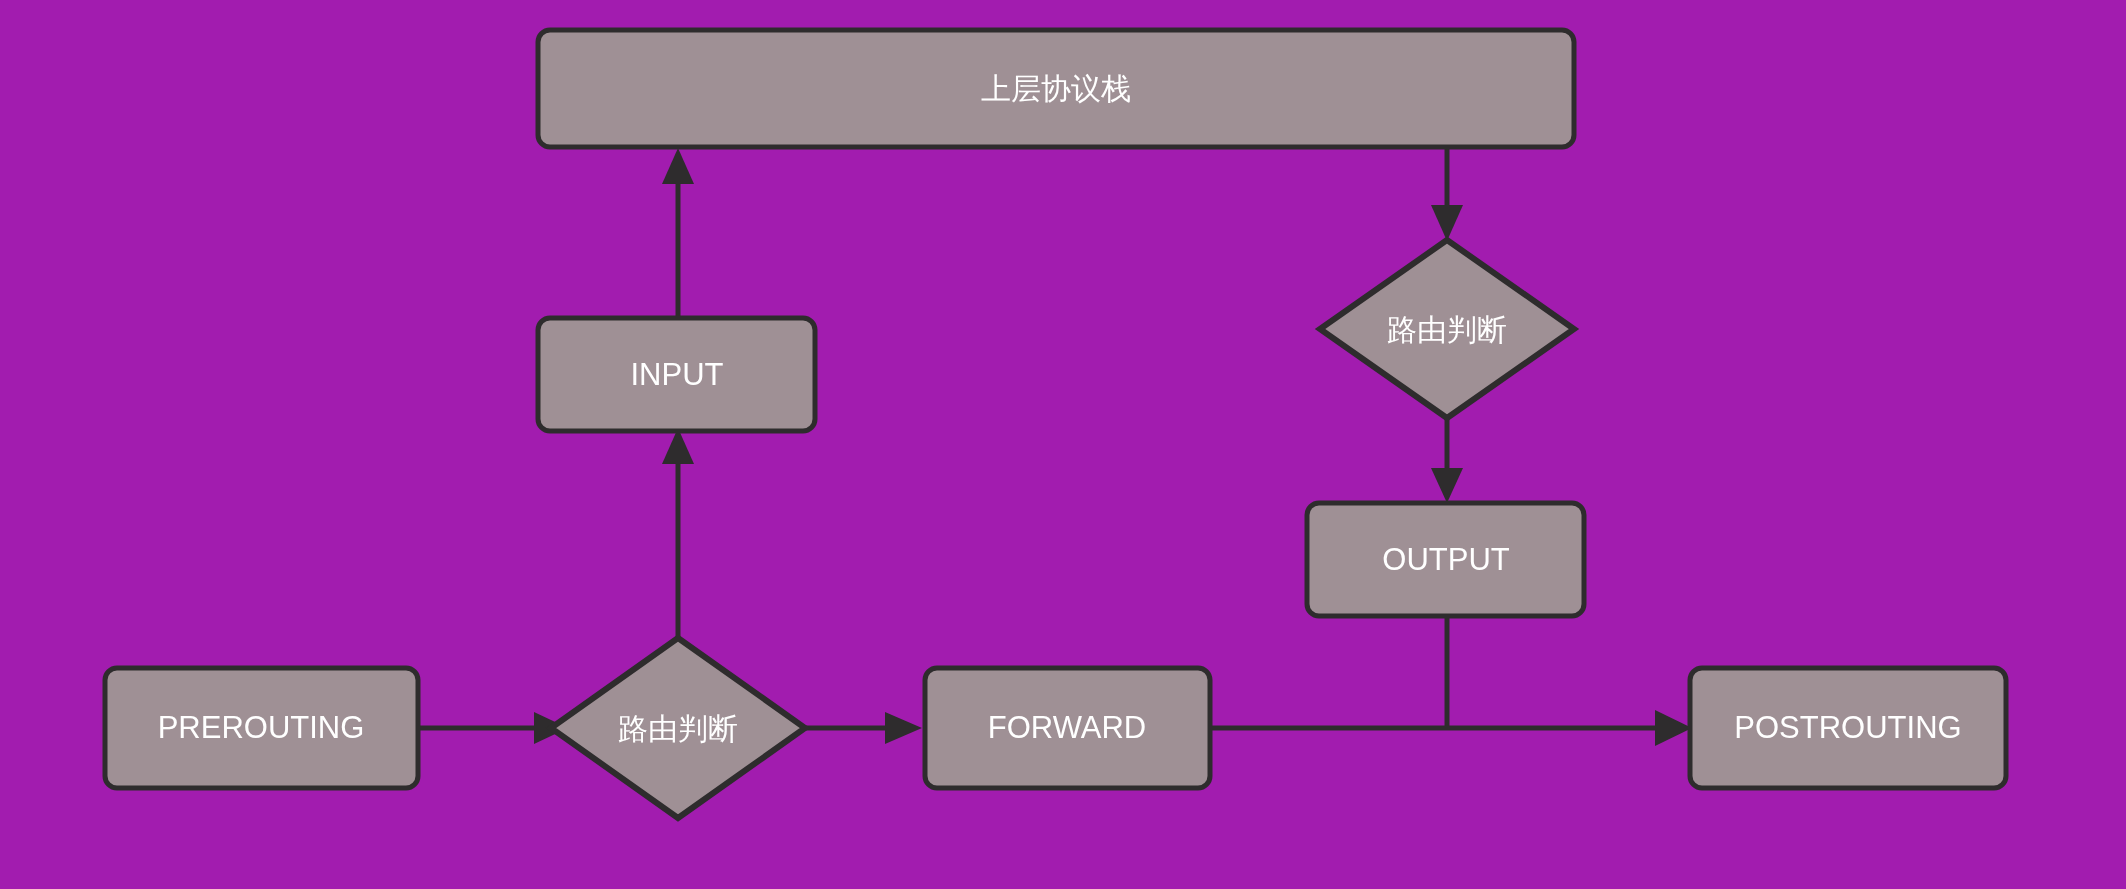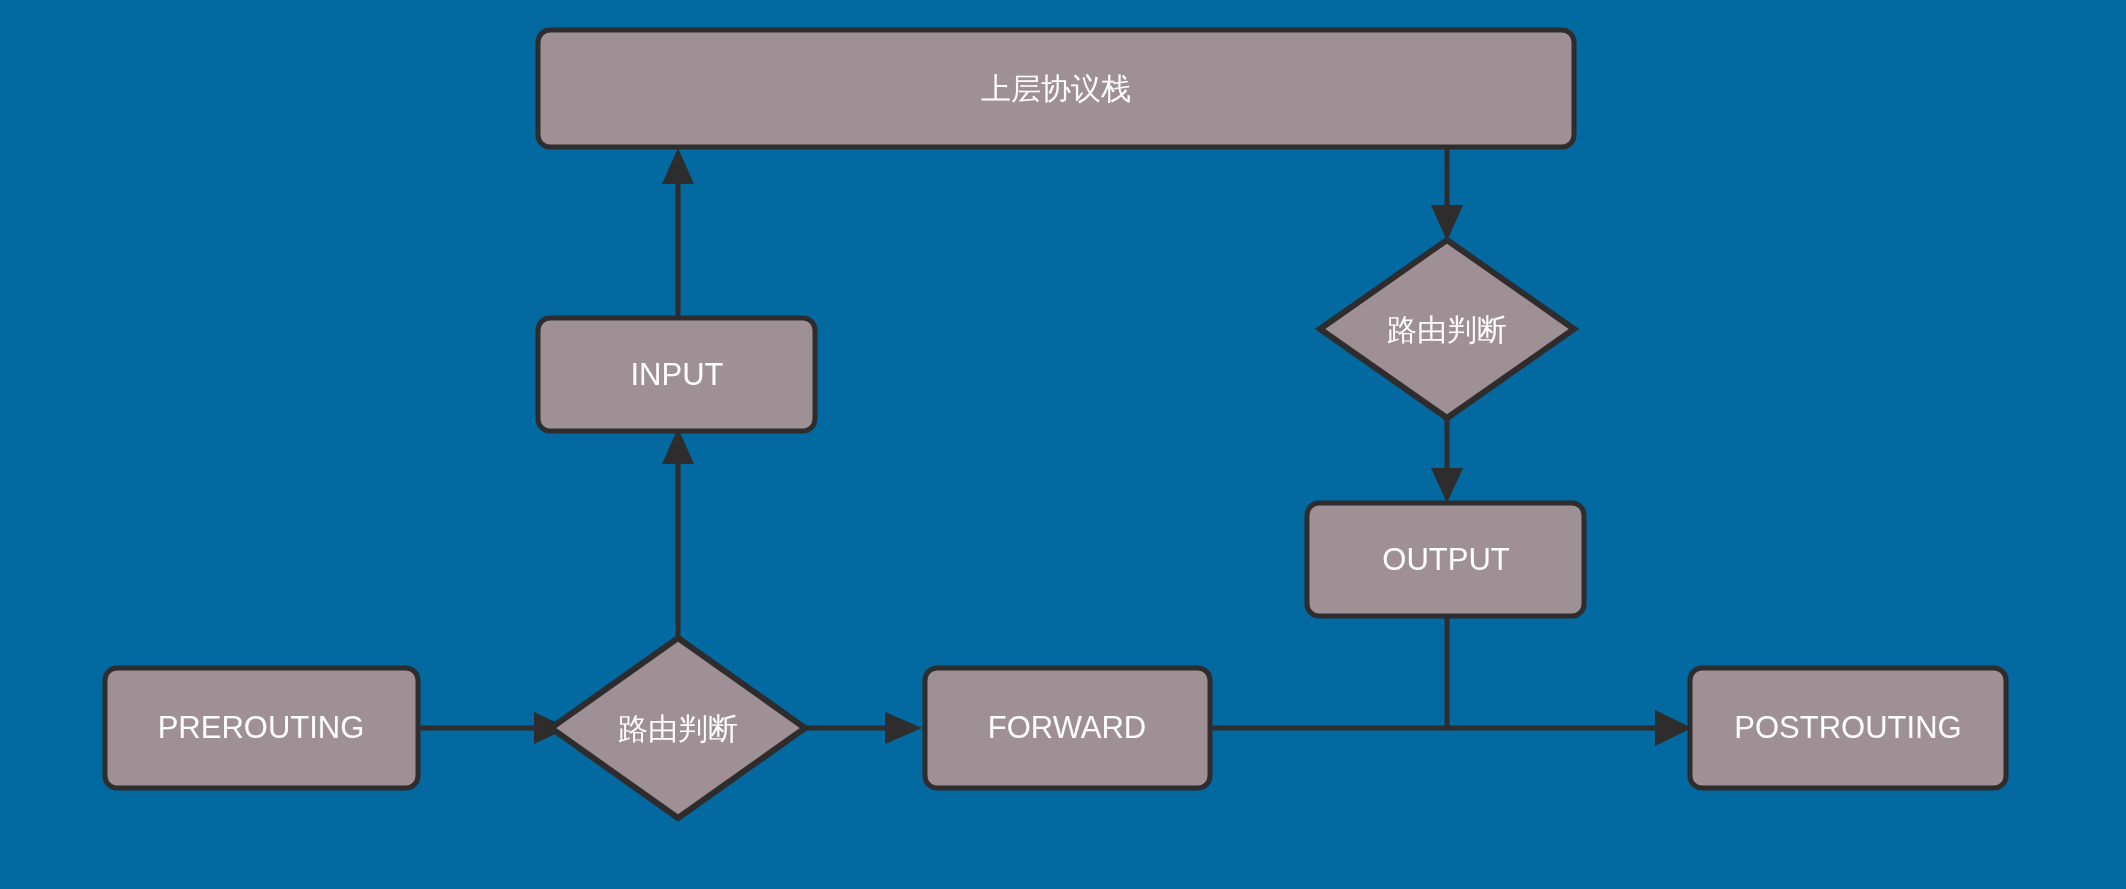--- a/index.html
+++ b/index.html
@@ -11,21 +11,21 @@
   body {
     width: 2126px;
     height: 889px;
     overflow: hidden;
     font-family: "Liberation Sans", "DejaVu Sans", sans-serif;
   }
   #diagram-root {
     position: relative;
     width: 2126px;
     height: 889px;
-    background: #0369a1;
+    background: #a21caf;
   }
   svg#flowchart {
     display: block;
     width: 2126px;
     height: 889px;
   }
   .node-shape {
     fill: #9f9095;
     stroke: #2e2c2d;
     stroke-width: 5;

